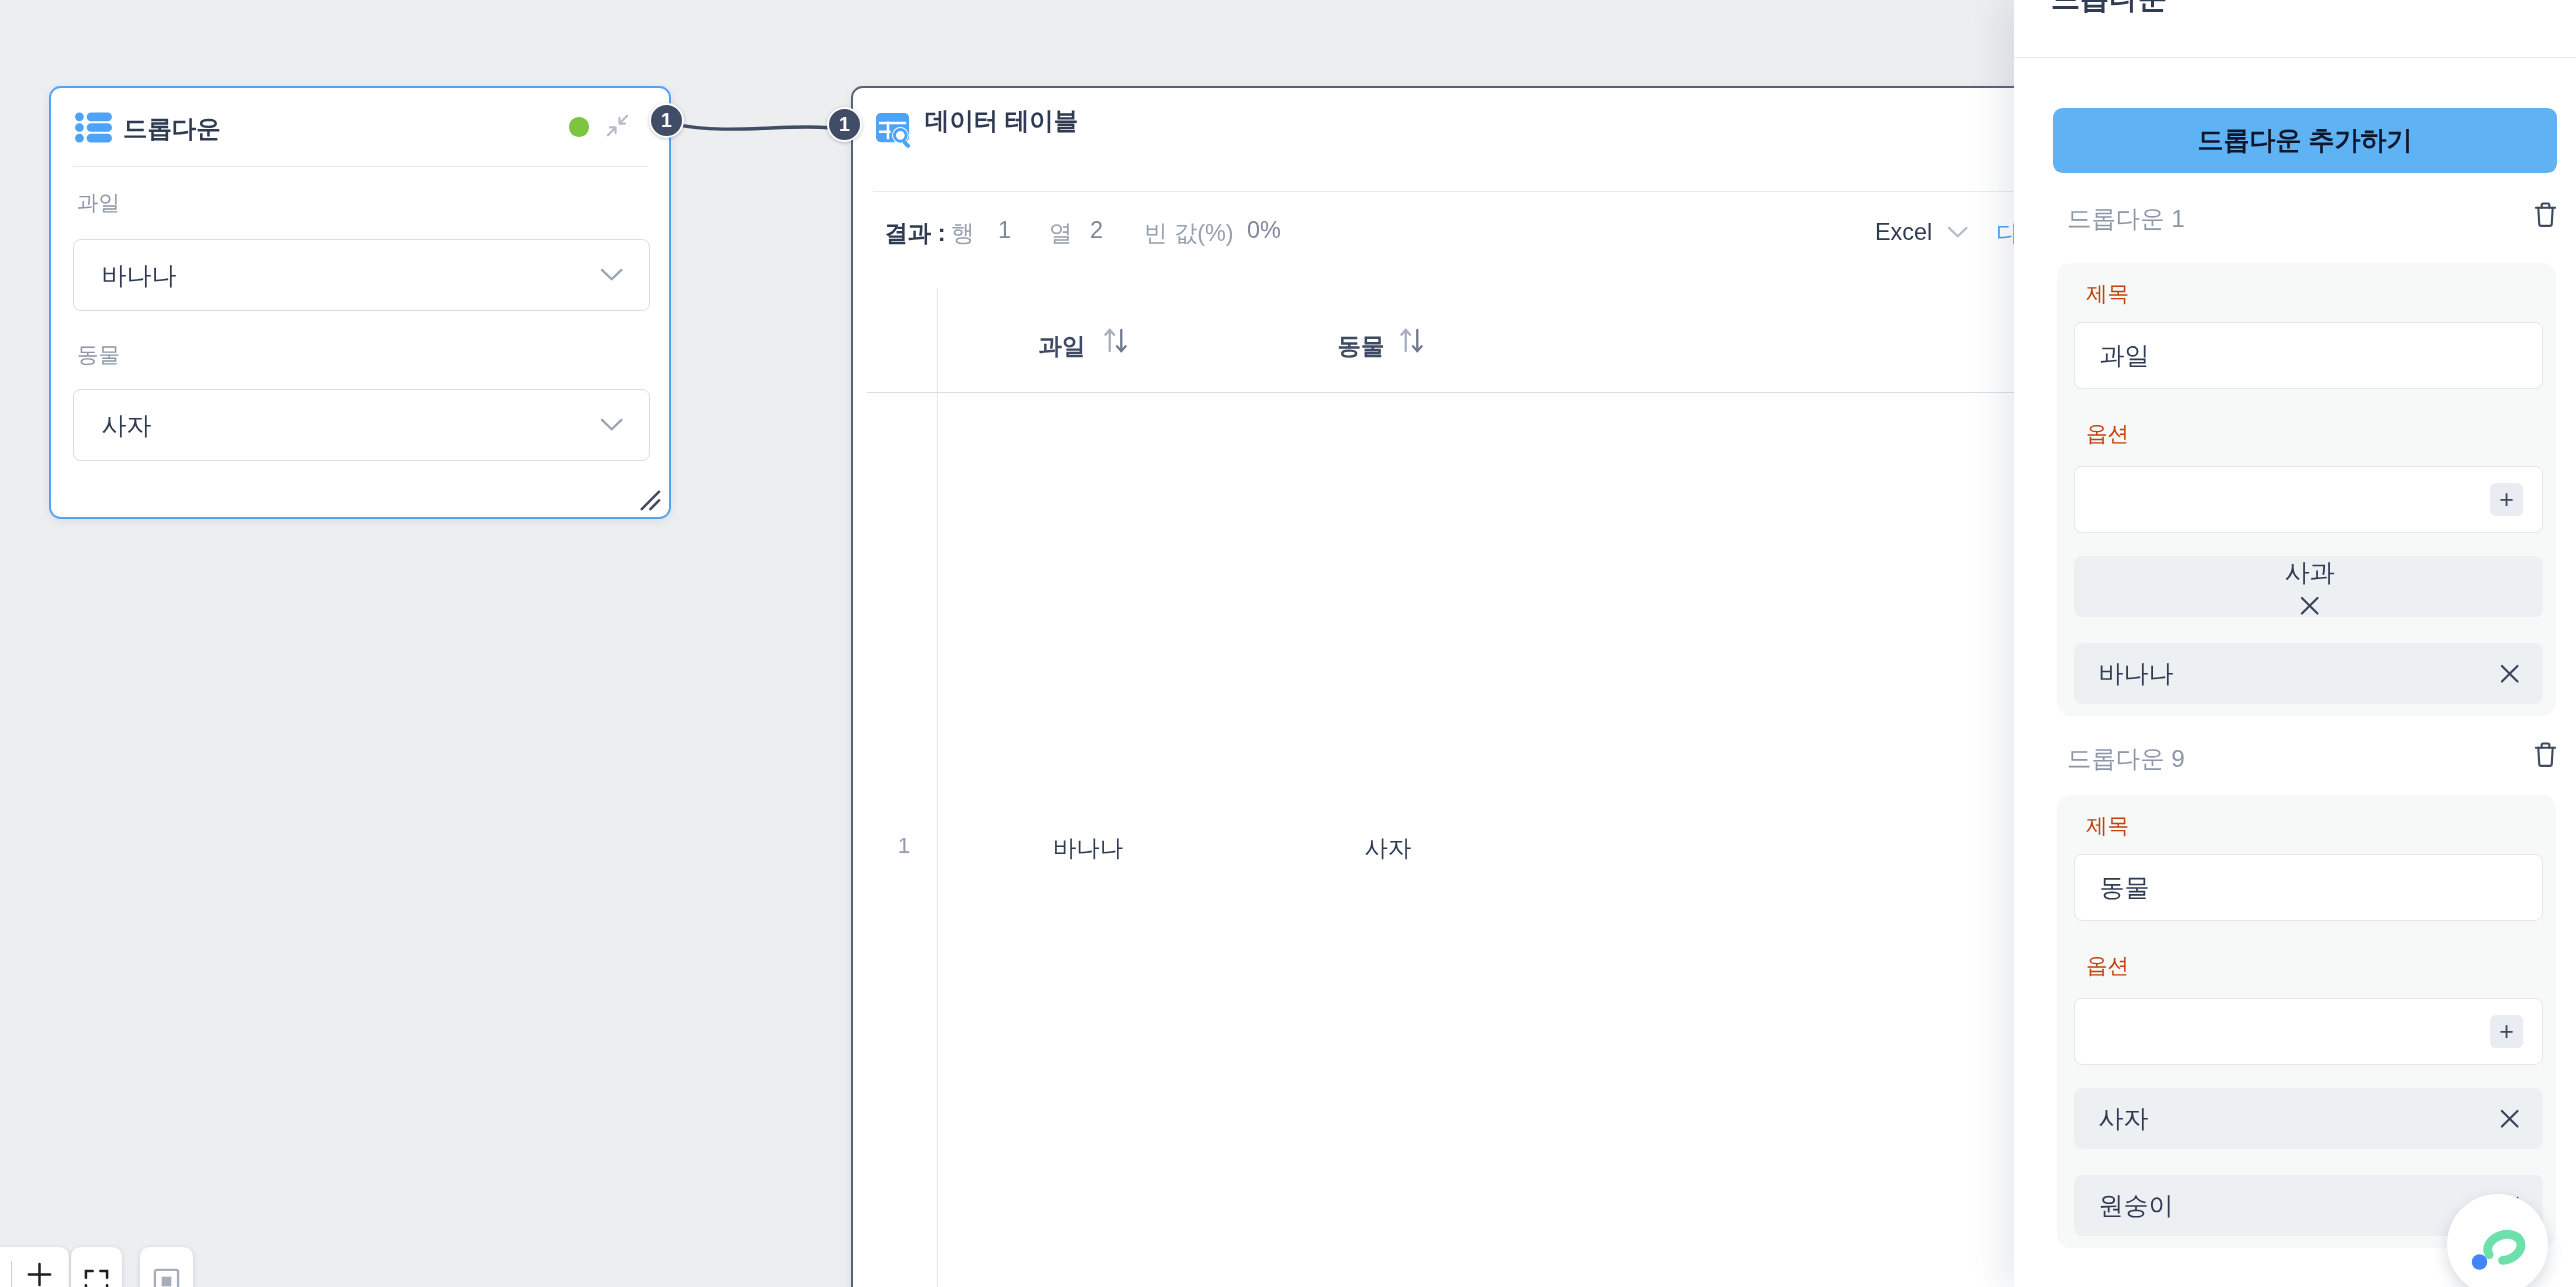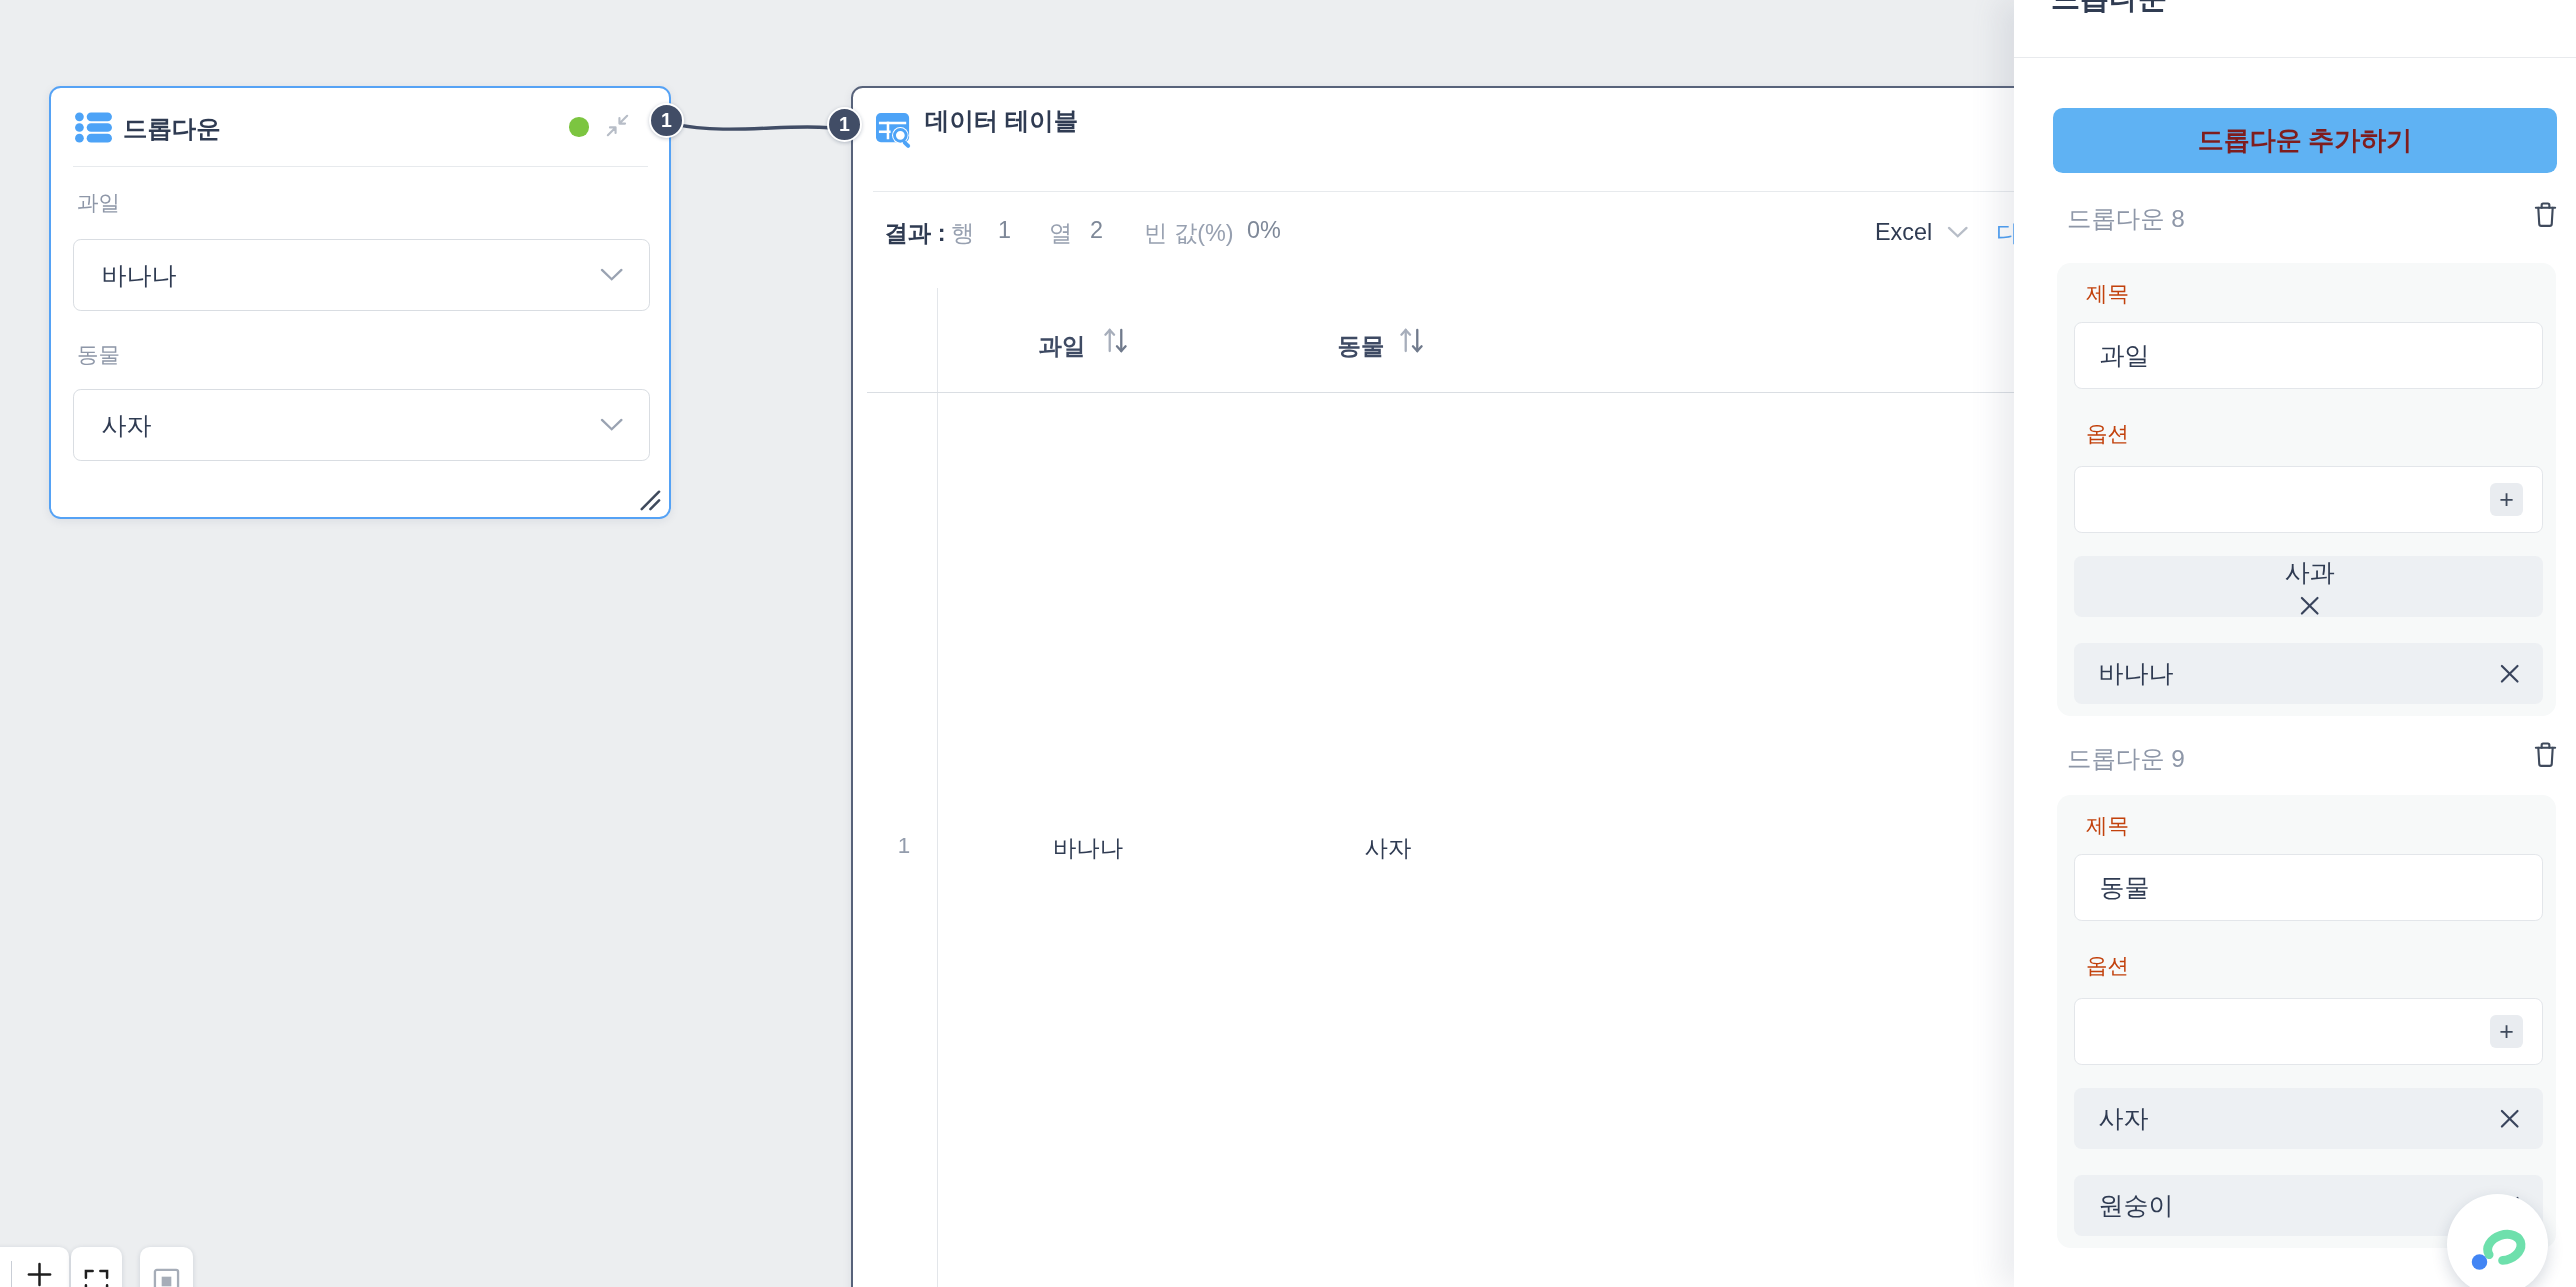--- a/index.html
+++ b/index.html
@@ -53,21 +53,21 @@
   #side-panel {
     position:absolute; left:2014px; top:0; width:562px; height:1287px;
     background:#fff; z-index:10; overflow:hidden;
     box-shadow:-15.6px 0 27px rgba(100,110,130,.12);
   }
   .panel-clipped-title { position:absolute; left:37px; top:-21.5px; font-size:29px; font-weight:700; color:#303c52; }
   .panel-divider { position:absolute; left:0; right:0; top:57px; height:1px; background:#e8eaed; }
   #add-dropdown-btn {
     position:absolute; left:39px; top:108px; width:504px; height:65px;
     background:#5fb2f3; border:none; border-radius:9.8px; cursor:pointer;
-    color:#7f1d1d; font-size:26px; font-weight:700; font-family:Liberation Serif, serif;
+    color:#0f172a; font-size:26px; font-weight:700; font-family:Liberation Sans, sans-serif;
     display:flex; align-items:center; justify-content:center;
   }
   .section-name { position:absolute; left:53px; font-size:24.4px; color:#8e97a8; }
   .trash-btn { position:absolute; left:519px; width:27px; height:27px; background:none; border:none; cursor:pointer; padding:0; }
   .section-card {
     position:absolute; left:43px; width:499px; height:453px;
     background:#f7f9f9; border-radius:13.7px;
   }
   .inner-label { position:absolute; left:29px; font-size:21.5px; color:#c2410c; }
   .text-input {
@@ -264,21 +264,21 @@
     </span>
   </button>
 </div>
 
 <aside id="side-panel">
   <div class="panel-clipped-title">드롭다운</div>
   <div class="panel-divider"></div>
 
   <button id="add-dropdown-btn">드롭다운 추가하기</button>
 
-  <div class="section-name" style="top:203px;">드롭다운 8</div>
+  <div class="section-name" style="top:203px;">드롭다운 1</div>
   <button class="trash-btn" style="top:201px;">
     <span>
       <svg width="25" height="27" viewBox="0 0 26 28" fill="none" stroke="#3f4a5c" stroke-width="2.2" stroke-linecap="round" stroke-linejoin="round">
         <path d="M3 7 L23 7"></path>
           <path d="M9 7 L9 4 A1.5 1.5 0 0 1 10.5 2.5 L15.5 2.5 A1.5 1.5 0 0 1 17 4 L17 7"></path>
         <path d="M5.5 7 L6.5 24 A2 2 0 0 0 8.5 25.8 L17.5 25.8 A2 2 0 0 0 19.5 24 L20.5 7"></path>
       </svg>
     </span>
   </button>
 

